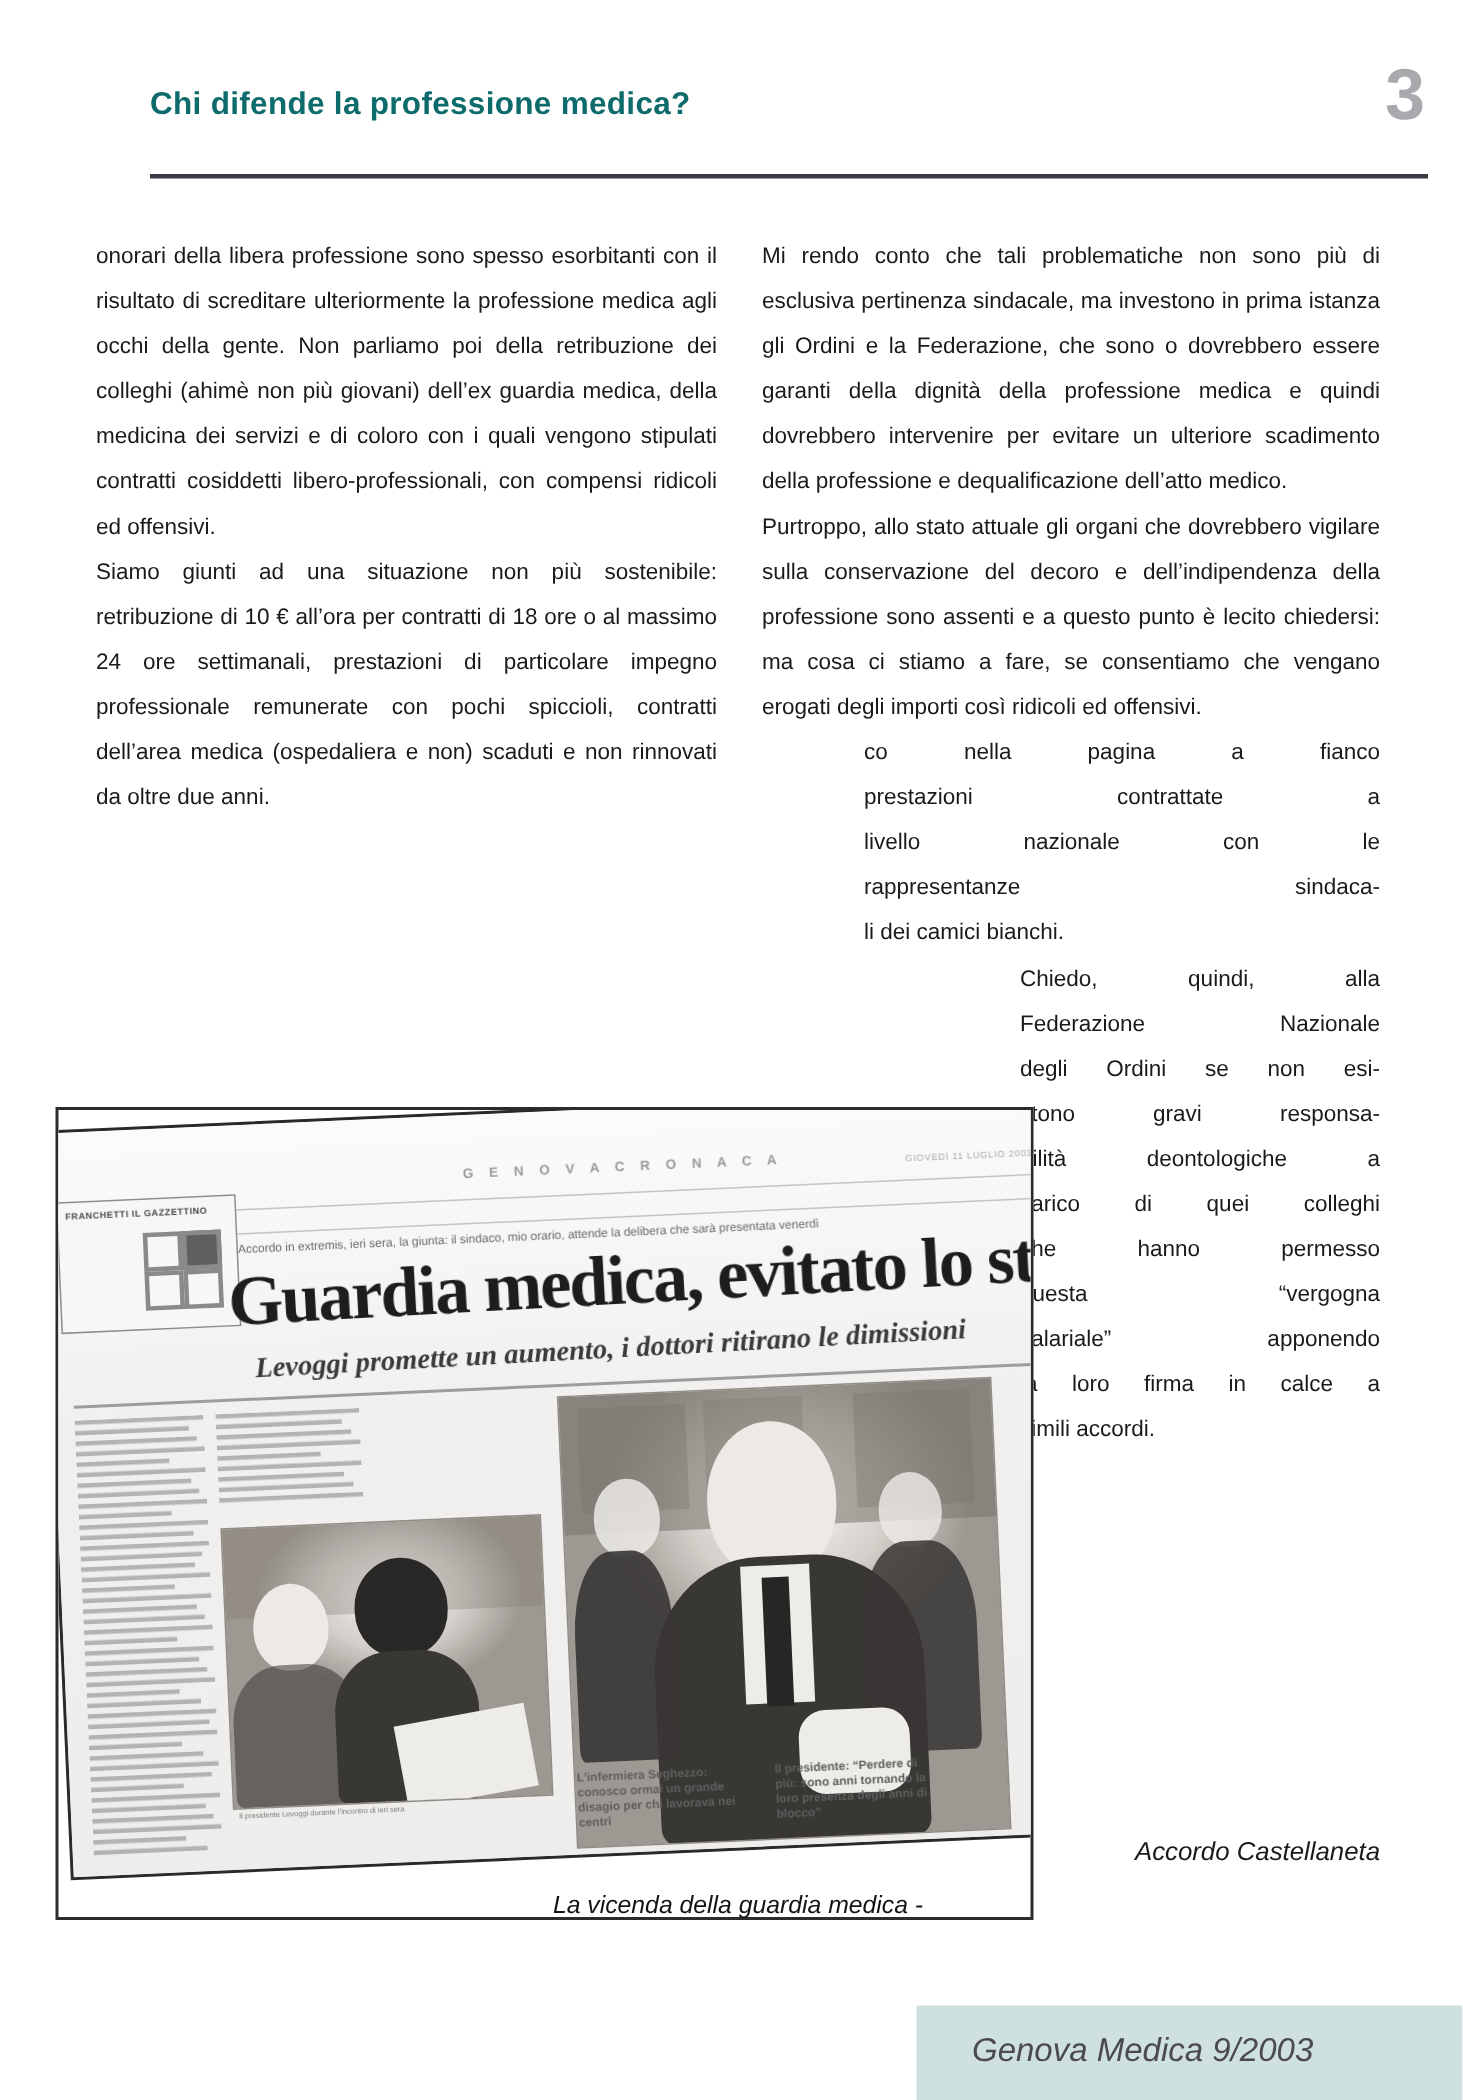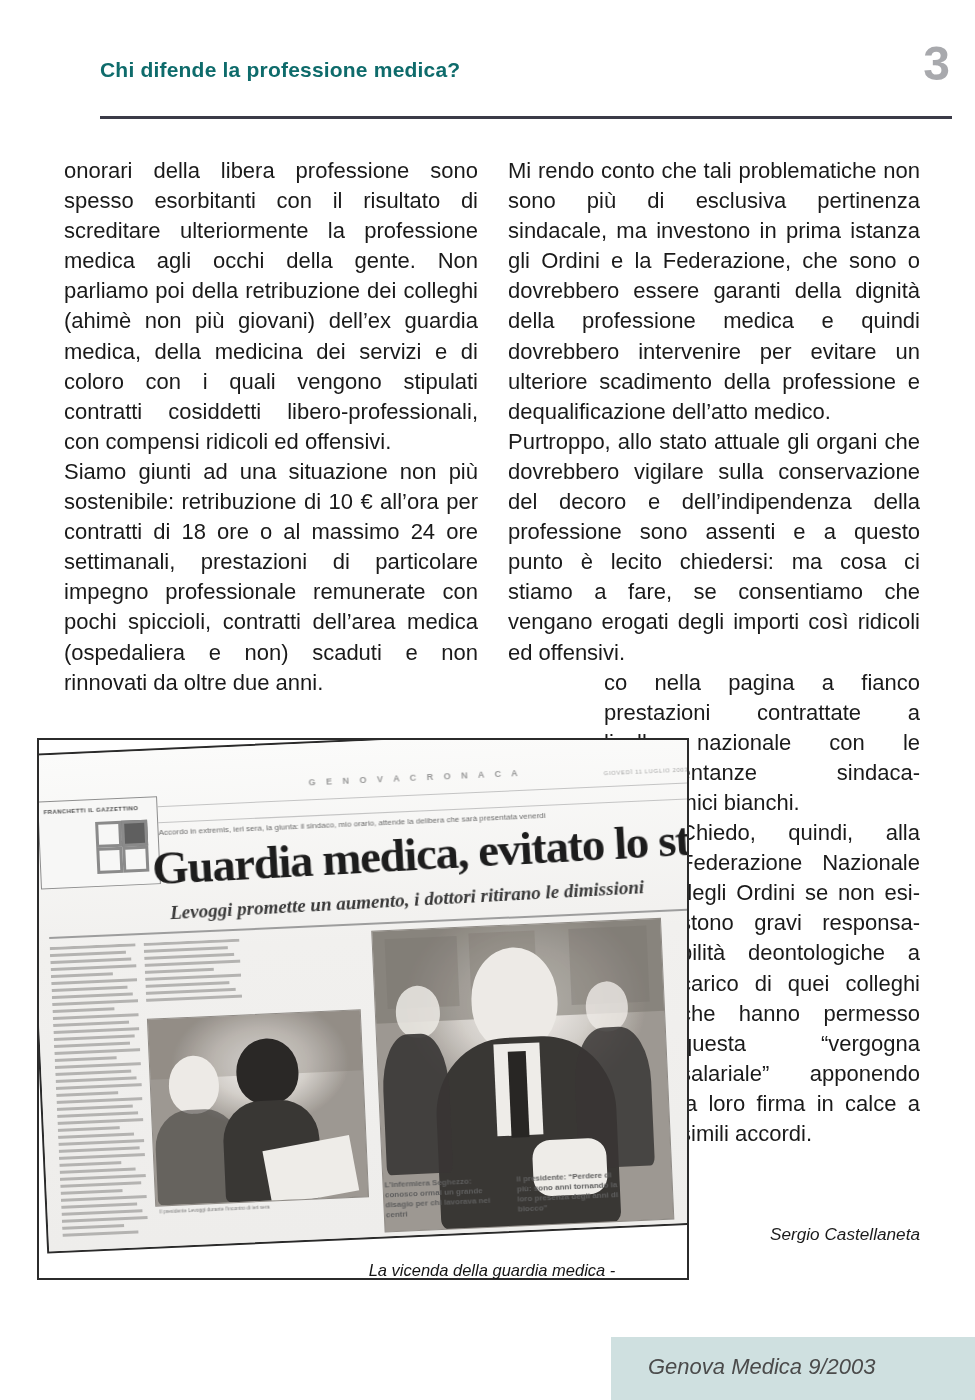--- a/index.html
+++ b/index.html
@@ -49,21 +49,21 @@
     left: 0;
     top: 72px;
     width: 852px;
     height: 3px;
     background: #3b3b47;
   }
 
   
   .col {
     position: absolute;
-    font-size: 22px;
+    font-size: 15px;
     line-height: 30.1px;
     text-align: justify;
     color: #1a1a1a;
   }
   .col p {
     margin: 0;
   }
   #col-left {
     left: 64px;
     top: 156px;
@@ -338,21 +338,21 @@
 <div id="col-left" class="col">
   <p>onorari della libera professione sono spesso esorbitanti con il risultato di screditare ulteriormente la professione medica agli occhi della gente. Non parliamo poi della retribuzione dei colleghi (ahimè non più giovani) dell’ex guardia medica, della medicina dei servizi e di coloro con i quali vengono stipulati contratti cosiddetti libero-professionali, con compensi ridicoli ed offensivi.</p>
   <p>Siamo giunti ad una situazione non più sostenibile: retribuzione di 10 € all’ora per contratti di 18 ore o al massimo 24 ore settimanali, prestazioni di particolare impegno professionale remunerate con pochi spiccioli, contratti dell’area medica (ospedaliera e non) scaduti e non rinnovati da oltre due anni.</p>
 </div>
 
 <div id="col-right" class="col">
   <p>Mi rendo conto che tali problematiche non sono più di esclusiva pertinenza sindacale, ma investono in prima istanza gli Ordini e la Federazione, che sono o dovrebbero essere garanti della dignità della professione medica e quindi dovrebbero intervenire per evitare un ulteriore scadimento della professione e dequalificazione dell’atto medico.</p>
   <p>Purtroppo, allo stato attuale gli organi che dovrebbero vigilare sulla conservazione del decoro e dell’indipendenza della professione sono assenti e a questo punto è lecito chiedersi: ma cosa ci stiamo a fare, se consentiamo che vengano erogati degli importi così ridicoli ed offensivi.</p>
 
 
-  <p class="indented" style="margin-left:96px;">
+  <p class="indented" style="margin-left:68px;">
     <span class="runline">co nella pagina a fianco</span>
     <span class="runline">prestazioni contrattate a</span>
     <span class="runline">livello nazionale con le</span>
     <span class="runline">rappresentanze sindaca-</span>
     <span class="runline last">li dei camici bianchi.</span>
   </p>
 
   <p class="indented" style="margin-left:172px;">
     <span class="runline">Chiedo, quindi, alla</span>
     <span class="runline">Federazione Nazionale</span>
@@ -361,21 +361,21 @@
     <span class="runline">bilità deontologiche a</span>
     <span class="runline">carico di quei colleghi</span>
     <span class="runline">che hanno permesso</span>
     <span class="runline">questa “vergogna</span>
     <span class="runline">salariale” apponendo</span>
     <span class="runline">la loro firma in calce a</span>
     <span class="runline last">simili accordi.</span>
   </p>
 </div>
 
-<div id="signature">Sergio Castellaneta</div>
+<div id="signature">Accordo Castellaneta</div>
 
 <div id="clipping-frame">
   <div id="clipping-skew">
     <div id="clipping-inner">
 
       <div class="np-rule" style="left:128px; top:56px; width:536px;"></div>
       <div class="np-masthead">G E N O V A   C R O N A C A</div>
       <div class="np-dateline">GIOVEDÌ 11 LUGLIO 2003</div>
       <div class="np-rule" style="left:128px; top:72px; width:536px;"></div>
 

